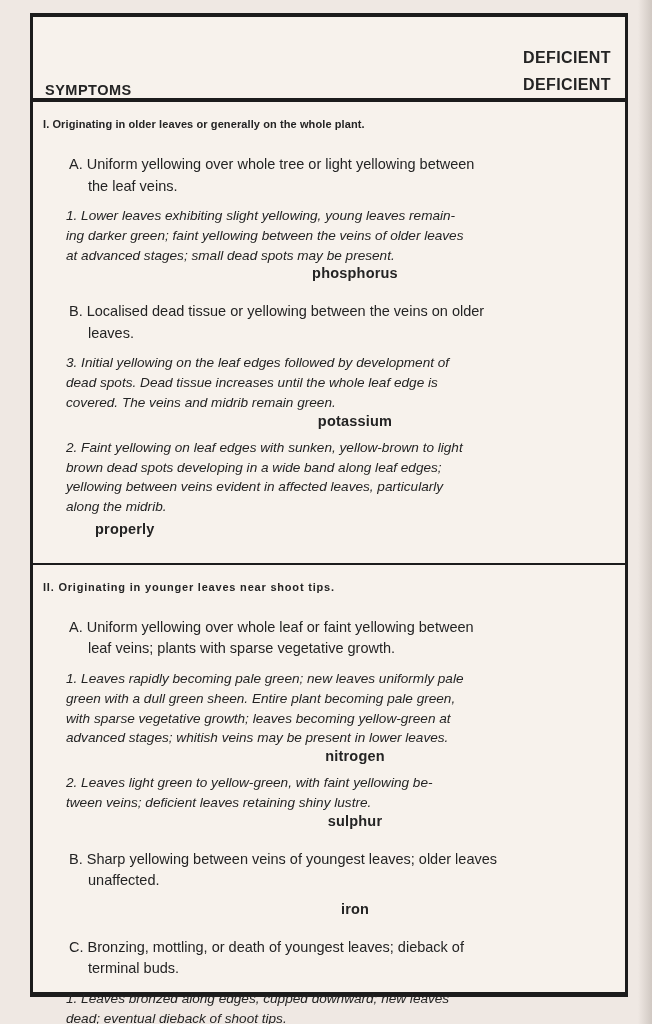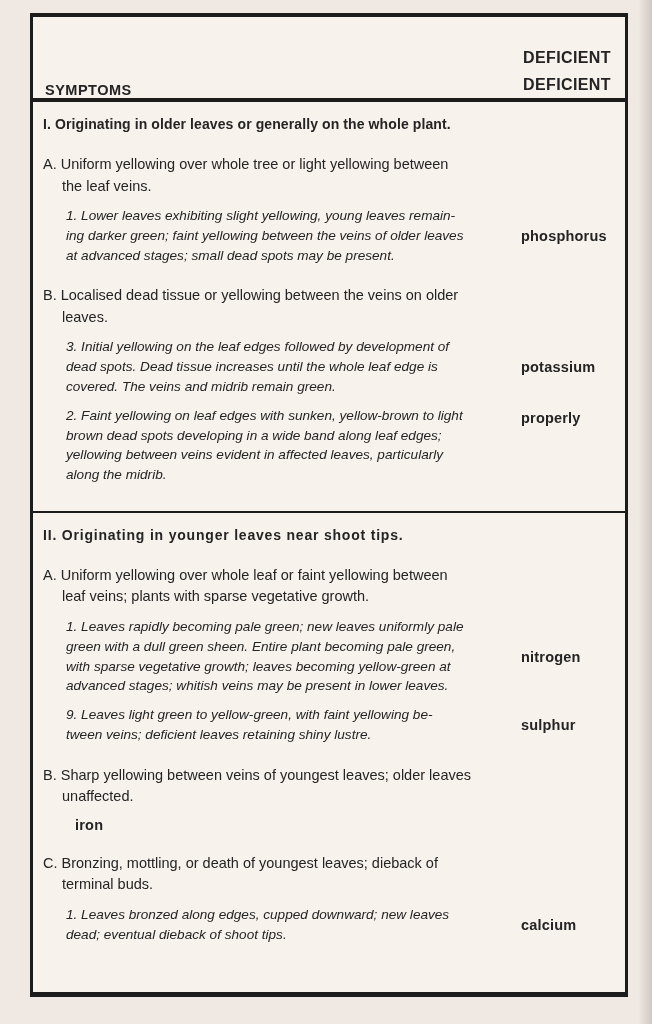--- a/index.html
+++ b/index.html
@@ -43,45 +43,47 @@
     font-weight:bold;font-size:16px;letter-spacing:0.4px;line-height:27px;
     text-align:left;
   }
   .section{
     box-sizing:border-box;
     padding:6px 10px 12px 10px;
   }
   .section-1{padding-bottom:26px;}
   .section-2{border-top:2px solid var(--border);}
   .section-title{
-    font-weight:bold;font-size:14px;line-height:20px;
+    font-weight:bold;font-size:11px;line-height:20px;
     margin:6px 0 2px 0;letter-spacing:0.1px;
   }
   .section-title.spaced{letter-spacing:0.8px;}
   .group-lead{
     font-size:14.5px;line-height:21.5px;
     white-space:pre-line;
     width:472px;
     padding-left:19px;text-indent:-19px;
     margin-top:14px;
+    margin-left:26px;
   }
   .group + .group .group-lead, .group:not(:first-of-type) .group-lead{margin-top:20px;}
   .item-row{
     display:flex;align-items:stretch;
     margin-top:9px;
+    flex-direction:column;
   }
   .item-text{
     margin-left:23px;width:423px;
     font-style:italic;
     font-size:13.6px;line-height:19.8px;
     white-space:pre-line;
   }
   .nutrient{
     font-weight:bold;font-size:14.5px;letter-spacing:0.2px;
-    margin-left:32px;white-space:nowrap;
+    margin-left:52px;white-space:nowrap;
     align-self:center;
   }
   .item-row.align-top .nutrient{align-self:flex-start;margin-top:4px;}
 </style>
 </head>
 <body>
 
 <div class="doc-table">
 
   <div class="thead">
@@ -132,21 +134,21 @@
       <div class="group-lead">A. Uniform yellowing over whole leaf or faint yellowing between
 leaf veins; plants with sparse vegetative growth.</div>
       <div class="item-row">
         <div class="item-text">1. Leaves rapidly becoming pale green; new leaves uniformly pale
 green with a dull green sheen. Entire plant becoming pale green,
 with sparse vegetative growth; leaves becoming yellow-green at
 advanced stages; whitish veins may be present in lower leaves.</div>
         <div class="nutrient">nitrogen</div>
       </div>
       <div class="item-row">
-        <div class="item-text">9. Leaves light green to yellow-green, with faint yellowing be-
+        <div class="item-text">2. Leaves light green to yellow-green, with faint yellowing be-
 tween veins; deficient leaves retaining shiny lustre.</div>
         <div class="nutrient">sulphur</div>
       </div>
     </div>
 
     <div class="group">
       <div class="group-lead">B. Sharp yellowing between veins of youngest leaves; older leaves
 unaffected.</div>
       <div class="item-row">
         <div class="nutrient">iron</div>

